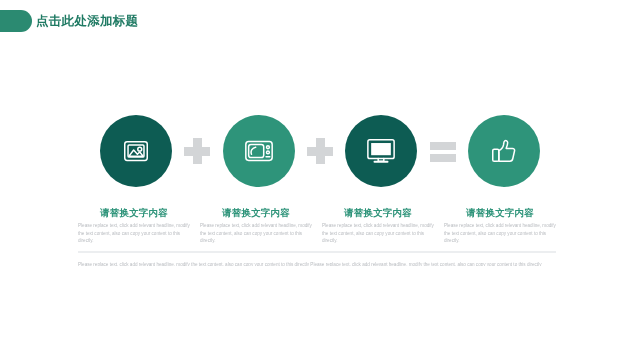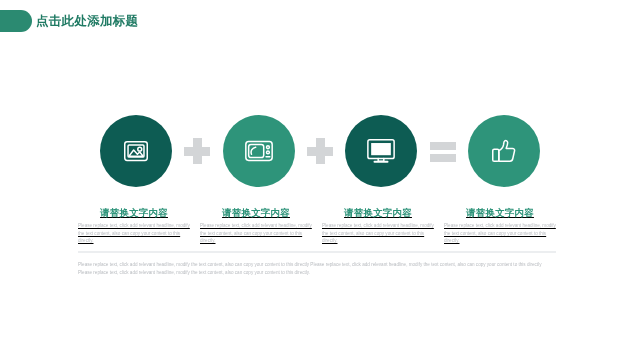--- a/index.html
+++ b/index.html
@@ -6,21 +6,21 @@
     margin: 0;
     padding: 0;
     background: #ffffff;
   }
   body {
     font-family: "Liberation Sans", "DejaVu Sans", sans-serif;
   }
   #slide {
     position: relative;
     width: 635px;
-    height: 361px;
+    height: 266px;
     background: #ffffff;
     overflow: hidden;
   }
 
   
   .title-pill {
     position: absolute;
     left: -14px;
     top: 10px;
     width: 46px;
@@ -90,21 +90,20 @@
   }
 
   
   .captions {
     position: absolute;
     left: 78px;
     top: 206px;
     width: 478px;
     display: flex;
     justify-content: space-between;
-    text-decoration: underline;
   }
   .caption-col {
     width: 112px;
   }
   .caption-head {
     font-size: 9.5px;
     font-weight: bold;
     color: #2e947a;
     text-align: center;
     line-height: 13px;

